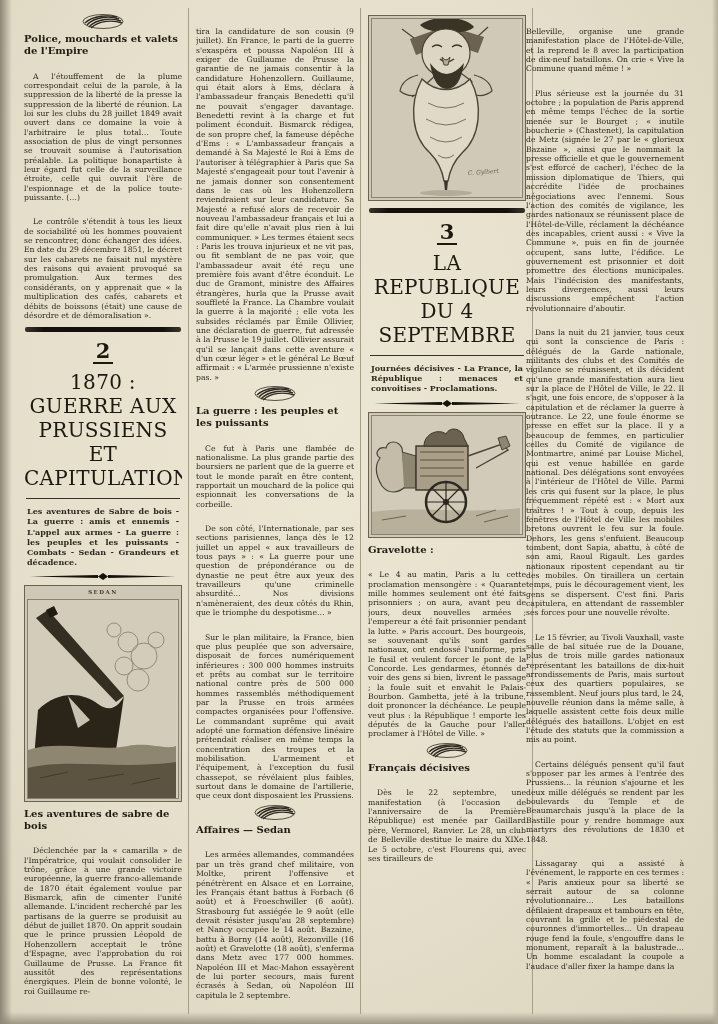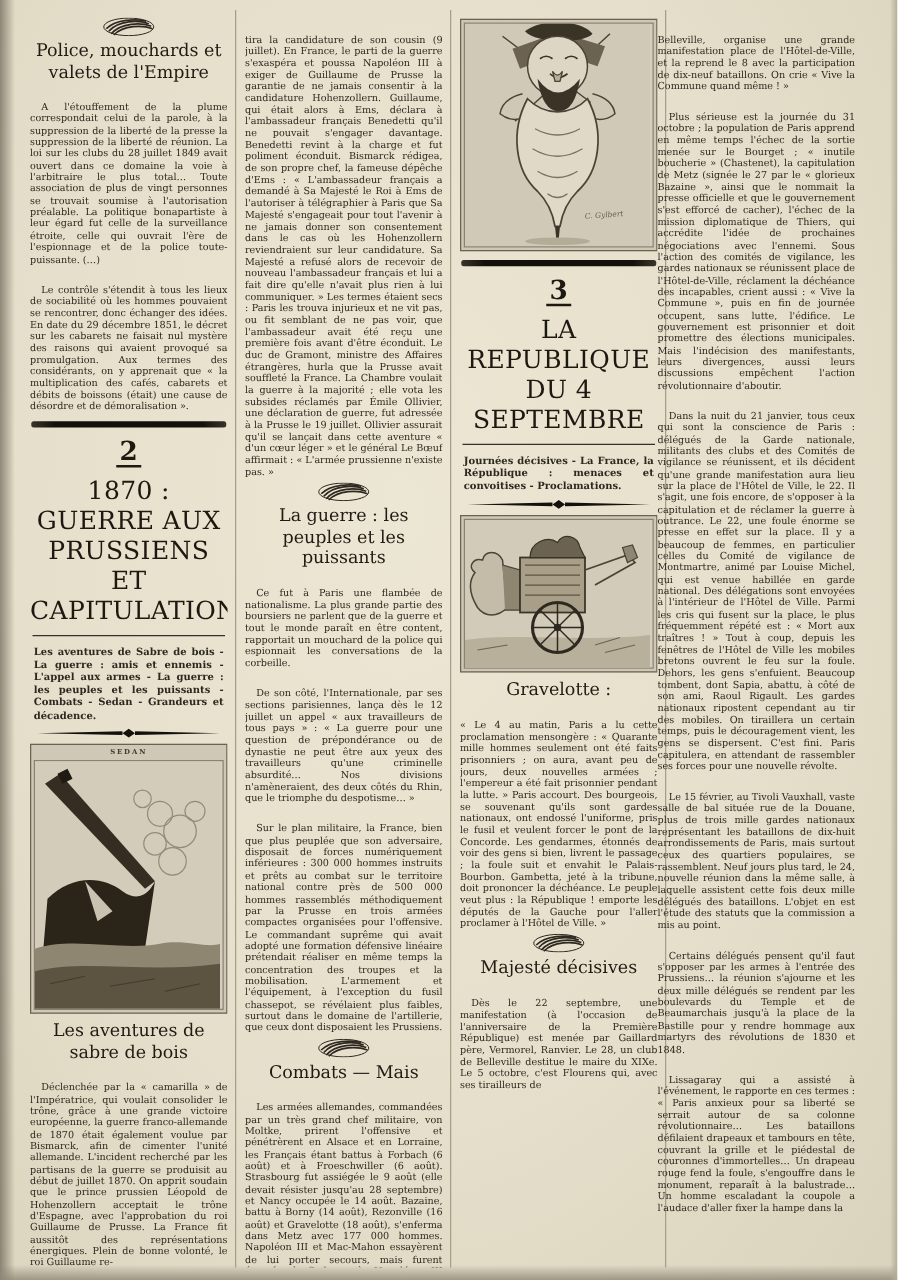--- a/index.html
+++ b/index.html
@@ -10,21 +10,21 @@
     background:linear-gradient(to right,#494234 0%,rgba(73,66,52,0) 100%);opacity:.55;}
   .edge-bottom{position:absolute;left:0;bottom:0;width:100%;height:12px;
     background:linear-gradient(to top,#8d8775 0%,rgba(141,135,117,0) 100%);opacity:.8;}
   .edge-right{position:absolute;right:0;top:0;width:6px;height:100%;
     background:linear-gradient(to left,#b3ac97 0%,rgba(179,172,151,0) 100%);}
   .vsep{position:absolute;top:8px;height:1006px;width:1px;background:#a79e87;}
   .col{position:absolute;top:12px;width:158px;height:1002px;overflow:hidden;
     font-size:7.7px;line-height:9.35px;text-align:justify;}
   .col p{margin:15px 0 4px;text-indent:9px;}
   .col p.noindent{text-indent:0;}
-  .sec-head{font-size:14px;font-weight:normal;line-height:1.18;text-align:center;
+  .sec-head{font-size:10px;font-weight:bold;line-height:1.18;text-align:left;
     margin:2px 0 4px;color:#201b13;}
   .ornament{display:block;margin:2px auto 4px;}
   .thick-rule{height:5px;background:linear-gradient(to right,#3a342a,#14110c 12%,#14110c 88%,#3a342a);
     border-radius:2px;margin:7px 1px 8px;}
   .chapter-num{display:block;text-align:center;margin:2px 0 6px;}
   .chapter-num span{display:inline-block;font-size:21px;font-weight:bold;color:#1d1810;
     border-bottom:2.5px solid #1d1810;padding:0 3px 0px;line-height:1.05;}
   .chapter-title{font-size:20px;font-weight:normal;text-align:center;line-height:1.2;
     letter-spacing:.3px;color:#1d1810;margin:0 0 8px;}
   .thin-rule{height:1px;background:#35302а;background:#35302a;margin:4px 2px 7px;}
@@ -117,21 +117,21 @@
     <p>Sur le plan militaire, la France, bien que plus peuplée que son adversaire, disposait de forces numériquement inférieures : 300 000 hommes instruits et prêts au combat sur le territoire national contre près de 500 000 hommes rassemblés méthodiquement par la Prusse en trois armées compactes organisées pour l'offensive. Le commandant suprême qui avait adopté une formation défensive linéaire prétendait réaliser en même temps la concentration des troupes et la mobilisation. L'armement et l'équipement, à l'exception du fusil chassepot, se révélaient plus faibles, surtout dans le domaine de l'artillerie, que ceux dont disposaient les Prussiens.</p>
     <svg class="ornament" width="44" height="15" viewBox="0 0 44 15">
       <g stroke="#2e2920" fill="none" stroke-width="1.4">
         <path d="M6,11 C14,2 30,2 38,5"></path>
           <path d="M8,13 C16,4 32,4 40,7"></path>
         <path d="M10,14 C18,6 33,6 41,9"></path>
           <path d="M4,9 C12,1 28,1 36,3"></path>
       </g>
       <ellipse cx="22" cy="7.5" rx="20" ry="7" fill="none" stroke="#2e2920" stroke-width=".8"></ellipse>
     </svg>
-    <div class="sec-head">Combats — Mais</div>
+    <div class="sec-head">Affaires — Sedan</div>
     <p>Les armées allemandes, commandées par un très grand chef militaire, von Moltke, prirent l'offensive et pénétrèrent en Alsace et en Lorraine, les Français étant battus à Forbach (6 août) et à Froeschwiller (6 août). Strasbourg fut assiégée le 9 août (elle devait résister jusqu'au 28 septembre) et Nancy occupée le 14 août. Bazaine, battu à Borny (14 août), Rezonville (16 août) et Gravelotte (18 août), s'enferma dans Metz avec 177 000 hommes. Napoléon III et Mac-Mahon essayèrent de lui porter secours, mais furent écrasés à Sedan, où Napoléon III capitula le 2 septembre.</p>
   </div>
 
   <div class="col" style="left:368px">
     <div class="figure">
       <div class="figure-inner">
         <svg width="148" height="178" viewBox="0 0 148 178">
           <rect width="148" height="178" fill="#d0c9b8"></rect>
           <g stroke="#4a4336" stroke-width="1.2" fill="none">
             <path d="M30,10 L110,70"></path>
@@ -210,21 +210,21 @@
     <p class="noindent">« Le 4 au matin, Paris a lu cette proclamation mensongère : « Quarante mille hommes seulement ont été faits prisonniers ; on aura, avant peu de jours, deux nouvelles armées ; l'empereur a été fait prisonnier pendant la lutte. » Paris accourt. Des bourgeois, se souvenant qu'ils sont gardes nationaux, ont endossé l'uniforme, pris le fusil et veulent forcer le pont de la Concorde. Les gendarmes, étonnés de voir des gens si bien, livrent le passage ; la foule suit et envahit le Palais-Bourbon. Gambetta, jeté à la tribune, doit prononcer la déchéance. Le peuple veut plus : la République ! emporte les députés de la Gauche pour l'aller proclamer à l'Hôtel de Ville. »</p>
     <svg class="ornament" width="44" height="15" viewBox="0 0 44 15">
       <g stroke="#2e2920" fill="none" stroke-width="1.4">
         <path d="M6,11 C14,2 30,2 38,5"></path>
           <path d="M8,13 C16,4 32,4 40,7"></path>
         <path d="M10,14 C18,6 33,6 41,9"></path>
           <path d="M4,9 C12,1 28,1 36,3"></path>
       </g>
       <ellipse cx="22" cy="7.5" rx="20" ry="7" fill="none" stroke="#2e2920" stroke-width=".8"></ellipse>
     </svg>
-    <div class="sec-head">Majesté décisives</div>
+    <div class="sec-head">Français décisives</div>
     <p>Dès le 22 septembre, une manifestation (à l'occasion de l'anniversaire de la Première République) est menée par Gaillard père, Vermorel, Ranvier. Le 28, un club de Belleville destitue le maire du XIXe. Le 5 octobre, c'est Flourens qui, avec ses tirailleurs de</p>
   </div>
 
   <div class="col" style="left:526px">
     <p class="noindent">Belleville, organise une grande manifestation place de l'Hôtel-de-Ville, et la reprend le 8 avec la participation de dix-neuf bataillons. On crie « Vive la Commune quand même ! »</p>
     <p>Plus sérieuse est la journée du 31 octobre ; la population de Paris apprend en même temps l'échec de la sortie menée sur le Bourget ; « inutile boucherie » (Chastenet), la capitulation de Metz (signée le 27 par le « glorieux Bazaine », ainsi que le nommait la presse officielle et que le gouvernement s'est efforcé de cacher), l'échec de la mission diplomatique de Thiers, qui accrédite l'idée de prochaines négociations avec l'ennemi. Sous l'action des comités de vigilance, les gardes nationaux se réunissent place de l'Hôtel-de-Ville, réclament la déchéance des incapables, crient aussi : « Vive la Commune », puis en fin de journée occupent, sans lutte, l'édifice. Le gouvernement est prisonnier et doit promettre des élections municipales. Mais l'indécision des manifestants, leurs divergences, aussi leurs discussions empêchent l'action révolutionnaire d'aboutir.</p>
     <p>Dans la nuit du 21 janvier, tous ceux qui sont la conscience de Paris : délégués de la Garde nationale, militants des clubs et des Comités de vigilance se réunissent, et ils décident qu'une grande manifestation aura lieu sur la place de l'Hôtel de Ville, le 22. Il s'agit, une fois encore, de s'opposer à la capitulation et de réclamer la guerre à outrance. Le 22, une foule énorme se presse en effet sur la place. Il y a beaucoup de femmes, en particulier celles du Comité de vigilance de Montmartre, animé par Louise Michel, qui est venue habillée en garde national. Des délégations sont envoyées à l'intérieur de l'Hôtel de Ville. Parmi les cris qui fusent sur la place, le plus fréquemment répété est : « Mort aux traîtres ! » Tout à coup, depuis les fenêtres de l'Hôtel de Ville les mobiles bretons ouvrent le feu sur la foule. Dehors, les gens s'enfuient. Beaucoup tombent, dont Sapia, abattu, à côté de son ami, Raoul Rigault. Les gardes nationaux ripostent cependant au tir des mobiles. On tiraillera un certain temps, puis le découragement vient, les gens se dispersent. C'est fini. Paris capitulera, en attendant de rassembler ses forces pour une nouvelle révolte.</p>
     <p>Le 15 février, au Tivoli Vauxhall, vaste salle de bal située rue de la Douane, plus de trois mille gardes nationaux représentant les bataillons de dix-huit arrondissements de Paris, mais surtout ceux des quartiers populaires, se rassemblent. Neuf jours plus tard, le 24, nouvelle réunion dans la même salle, à laquelle assistent cette fois deux mille délégués des bataillons. L'objet en est l'étude des statuts que la commission a mis au point.</p>
     <p>Certains délégués pensent qu'il faut s'opposer par les armes à l'entrée des Prussiens… la réunion s'ajourne et les deux mille délégués se rendent par les boulevards du Temple et de Beaumarchais jusqu'à la place de la Bastille pour y rendre hommage aux martyrs des révolutions de 1830 et 1848.</p>
     <p>Lissagaray qui a assisté à l'événement, le rapporte en ces termes : « Paris anxieux pour sa liberté se serrait autour de sa colonne révolutionnaire… Les bataillons défilaient drapeaux et tambours en tête, couvrant la grille et le piédestal de couronnes d'immortelles… Un drapeau rouge fend la foule, s'engouffre dans le monument, reparaît à la balustrade… Un homme escaladant la coupole a l'audace d'aller fixer la hampe dans la</p>

